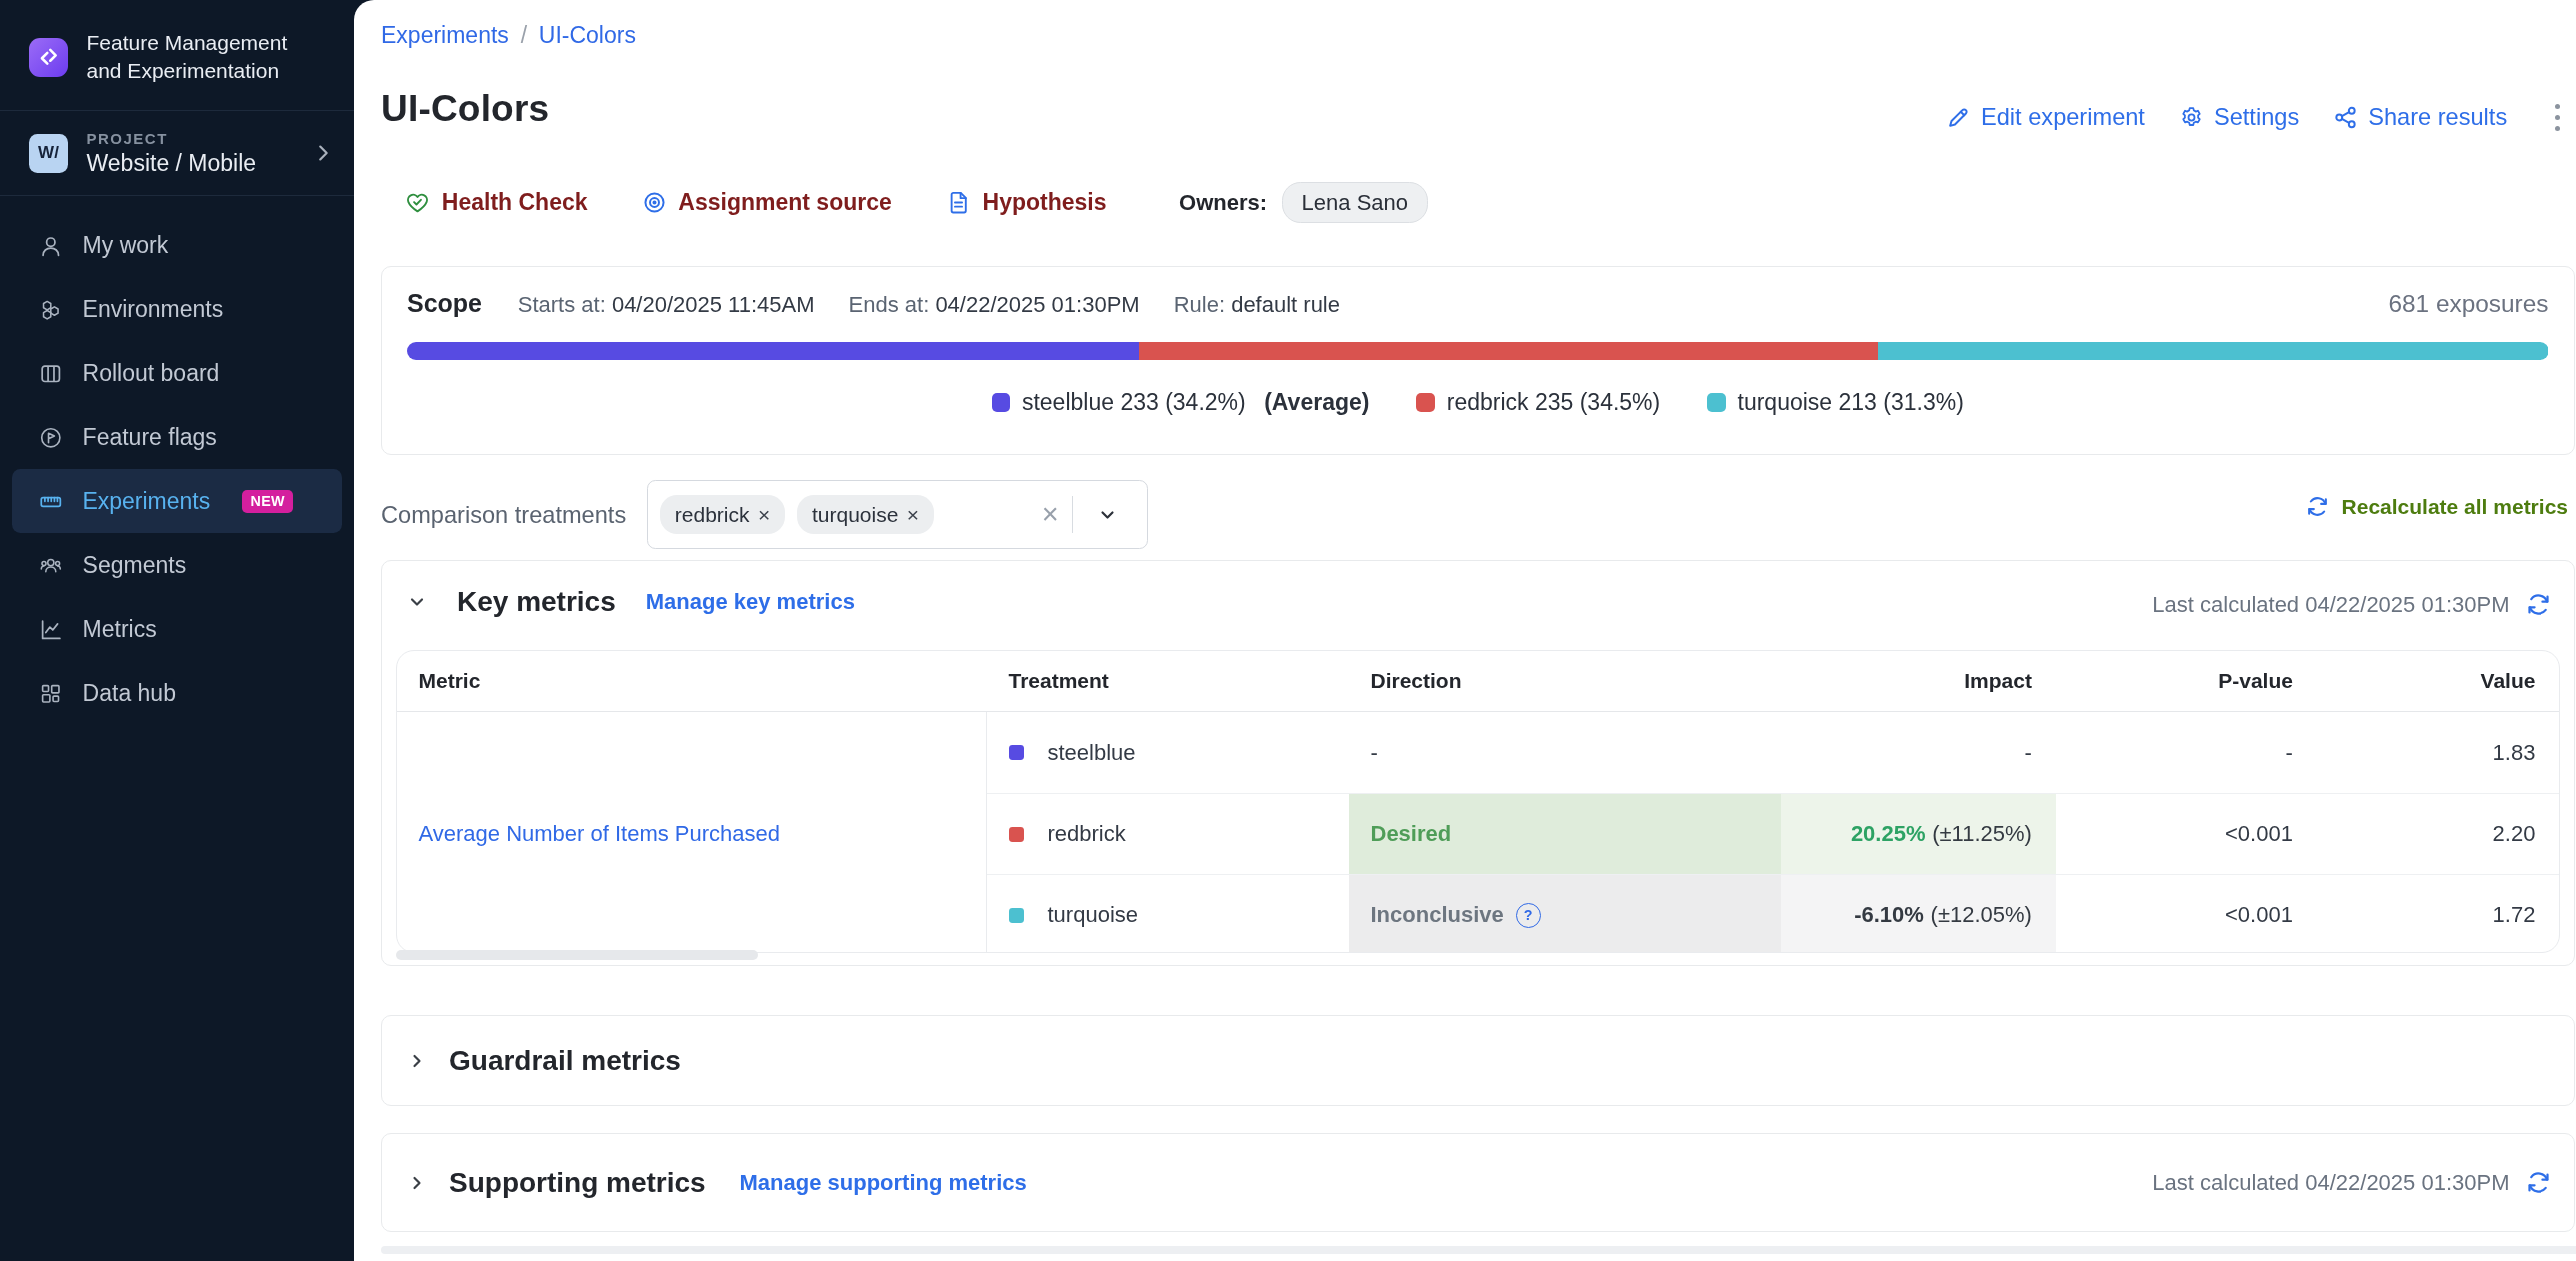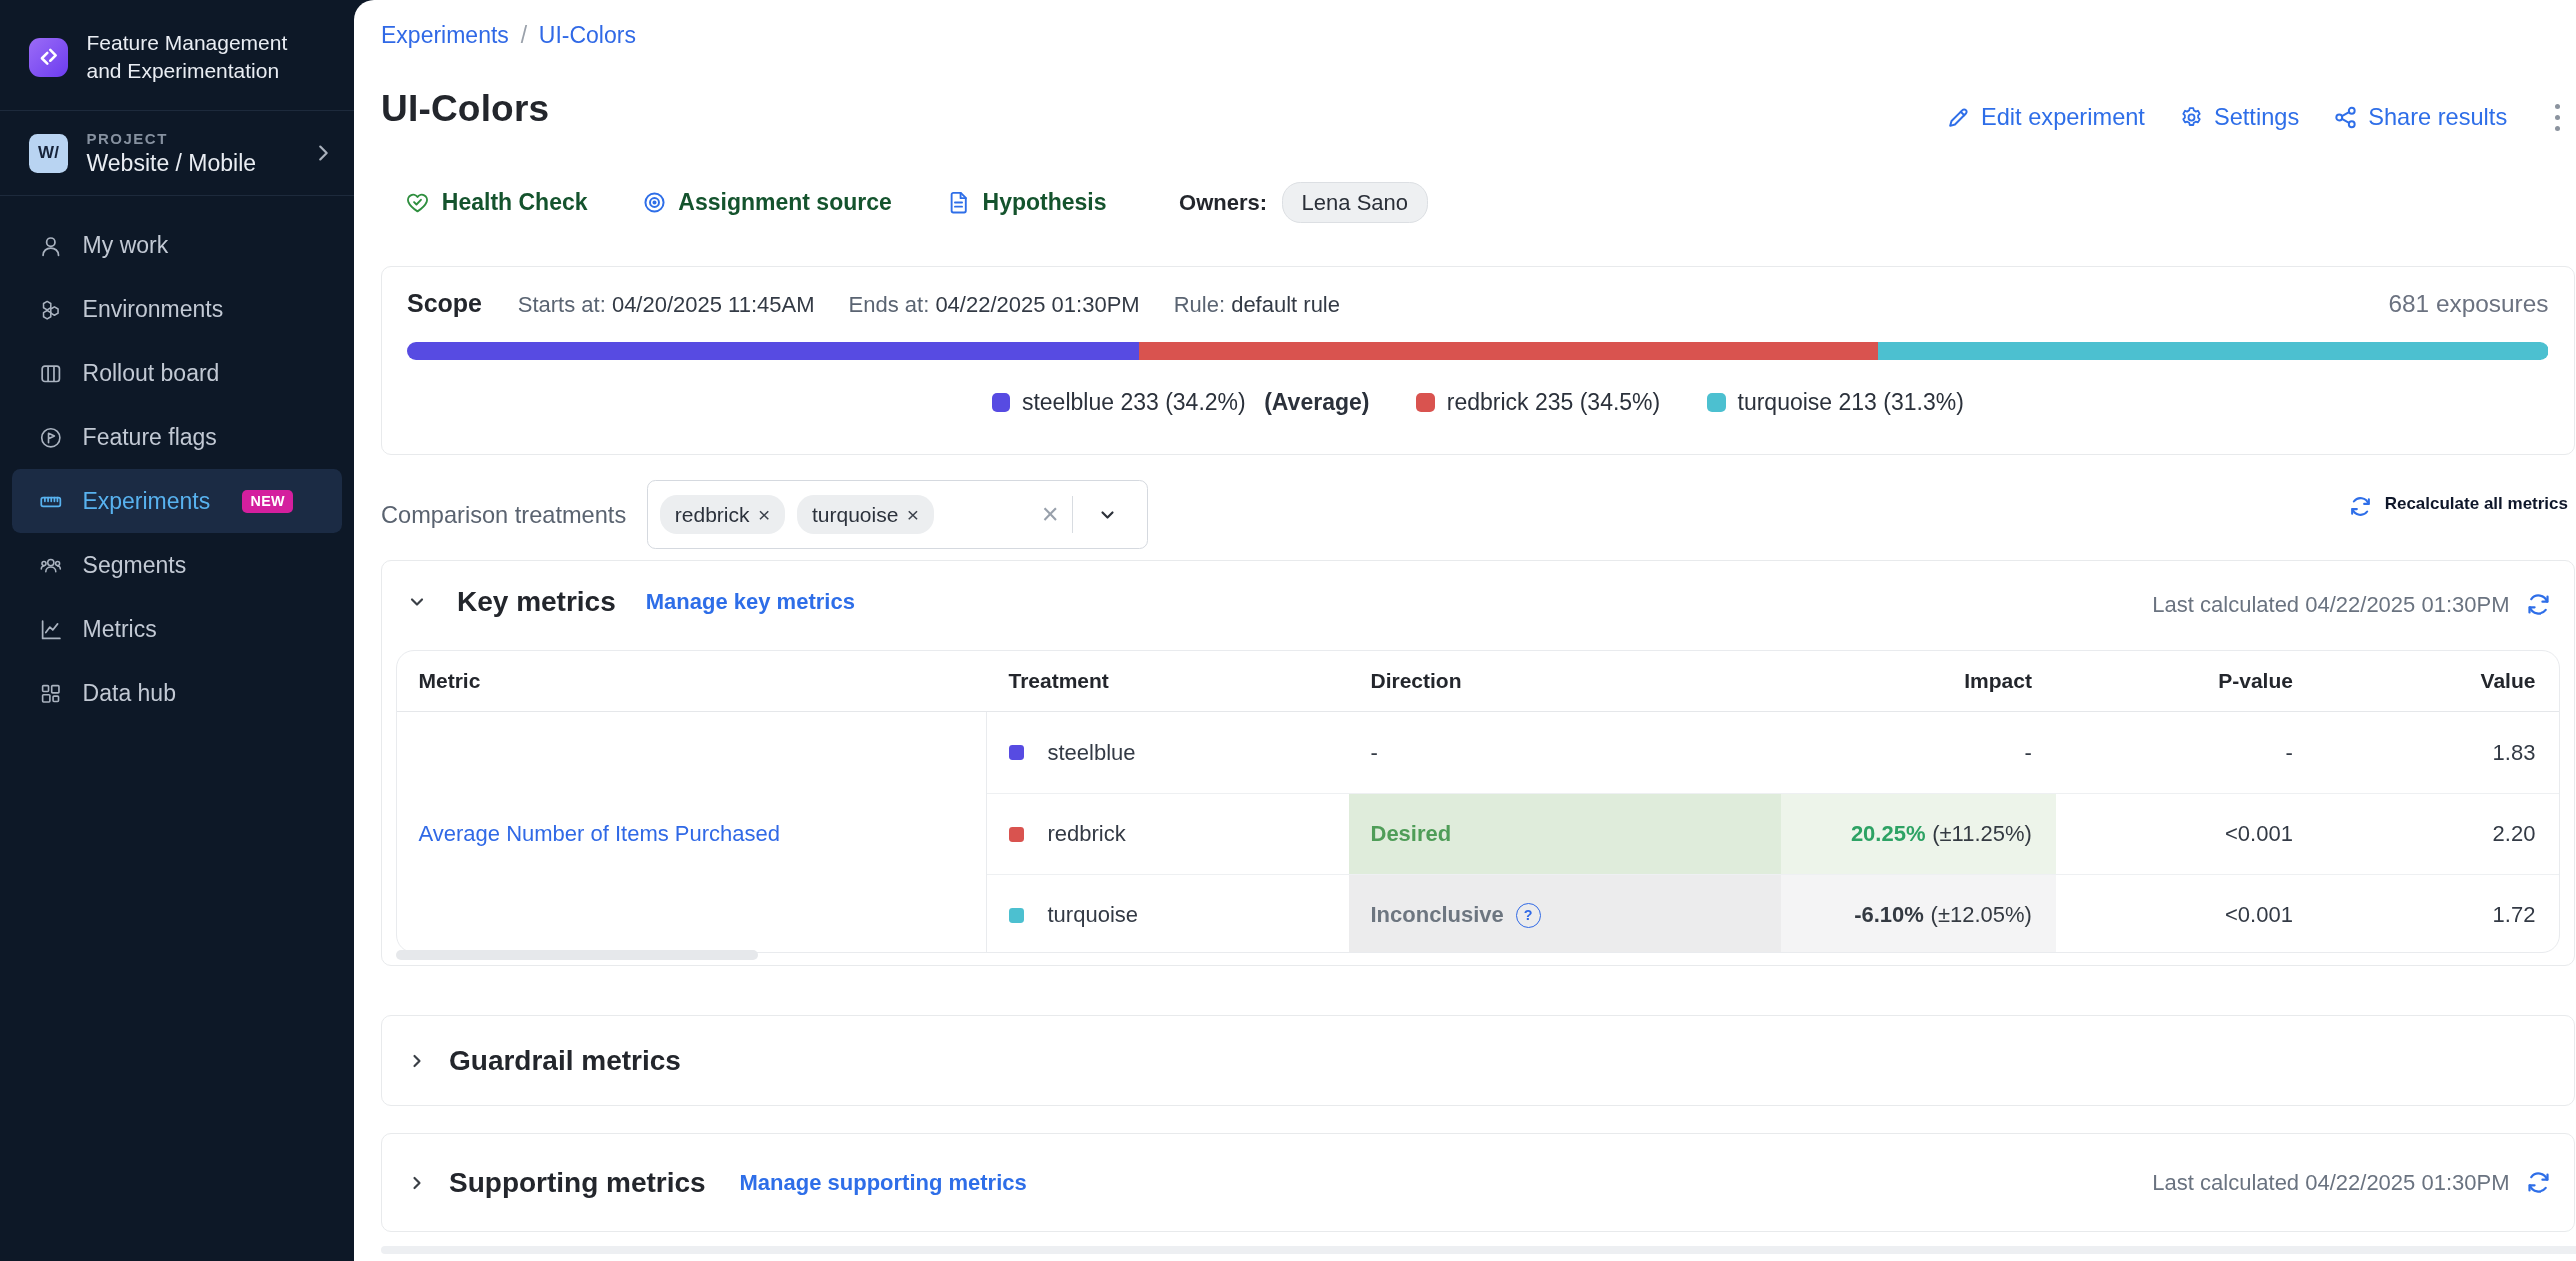--- a/index.html
+++ b/index.html
@@ -29,21 +29,21 @@
   .crumbs{position:absolute;left:27px;top:22px;font-size:23px;display:flex;gap:11.8px;align-items:center;}
   .crumb-link{color:#3069e6;cursor:pointer;}
   .crumb-sep{color:#9aa1ab;}
   .page-title{position:absolute;left:27px;top:88px;font-size:37px;font-weight:700;color:#23262c;letter-spacing:0.2px;}
   .top-actions{position:absolute;right:20px;top:101px;display:flex;align-items:center;gap:34px;}
   .action-link{display:flex;align-items:center;gap:10px;color:#2e6ee8;font-size:23.6px;font-weight:500;cursor:pointer;}
   .kebab{display:flex;flex-direction:column;gap:5.9px;padding:3.4px 8.4px;cursor:pointer;margin-left:5px;}
   .kebab i{width:5px;height:5px;border-radius:50%;background:#8b939e;}
 
   .sub-links{position:absolute;left:51px;top:182px;display:flex;align-items:center;gap:54px;}
-  .sub-link{display:flex;align-items:center;gap:11.8px;color:#14532d;font-size:23px;font-weight:600;cursor:pointer;}
+  .sub-link{display:flex;align-items:center;gap:11.8px;color:#7f1d1d;font-size:23px;font-weight:600;cursor:pointer;}
   .owners{display:flex;align-items:center;gap:15px;margin-left:18.5px;}
   .owners-label{color:#23262c;font-weight:700;font-size:22px;}
   .owner-chip{background:#eef0f2;border:0.8px solid #dcdfe3;border-radius:18.5px;padding:6.7px 18.5px;font-size:22px;color:#2a2f38;}
 
   .card{position:absolute;left:27px;right:13.5px;background:#fff;border:0.8px solid #e8eaec;border-radius:10px;box-sizing:border-box;}
 
   
   .scope-card{top:266px;height:189px;}
   .scope-head{display:flex;align-items:baseline;gap:34px;padding:22px 25px 0 25px;}
   .scope-title{font-size:25px;font-weight:700;color:#23262c;margin-right:1.7px;}
@@ -60,21 +60,21 @@
   .legend-suffix{font-weight:700;margin-left:6.7px;}
 
   
   .cmp-label{position:absolute;left:27px;top:502px;font-size:23.6px;color:#5a6370;}
   .cmp-select{position:absolute;left:293px;top:480px;width:501px;height:69px;border:0.8px solid #d5d9df;border-radius:8.4px;box-sizing:border-box;display:flex;align-items:center;padding:0 15px 0 11.8px;background:#fff;cursor:pointer;}
   .chip{background:#eceef0;border-radius:17px;padding:7.6px 15px;font-size:21px;color:#2c323c;display:flex;align-items:center;gap:8.4px;margin-right:11.8px;}
   .chip .x{color:#3c424c;font-size:21px;}
   .cmp-clear{margin-left:auto;color:#98a0ab;font-size:29px;line-height:1;padding:0 13.5px;cursor:pointer;}
   .cmp-divider{width:0.8px;height:37px;background:#d8dce1;}
   .cmp-caret{padding:0 5px 0 15px;color:#2c313a;}
-  .recalc{position:absolute;right:20px;top:494px;display:flex;align-items:flex-start;gap:11.8px;color:#0f172a;font-size:17px;font-weight:700;cursor:pointer;}
+  .recalc{position:absolute;right:20px;top:494px;display:flex;align-items:center;gap:11.8px;color:#4d7c0f;font-size:21px;font-weight:700;cursor:pointer;}
 
   
   .km-card{top:560px;height:406px;}
   .km-head{display:flex;align-items:center;gap:30px;padding:25px 0 0 25px;}
   .km-title{font-size:28px;font-weight:700;color:#23262c;}
   .manage-link{color:#2e6ee8;font-size:22px;font-weight:600;cursor:pointer;}
   .lastcalc{position:absolute;right:22px;top:30px;display:flex;align-items:center;gap:15px;font-size:22px;color:#6a7380;}
   .table{position:absolute;left:13.5px;right:13.5px;top:89px;bottom:11.8px;border:0.8px solid #e9ebee;border-radius:18px;overflow:hidden;background:#fff;}
   .grid{display:grid;grid-template-columns:590px 362px 432px 275px 261px 1fr;}
   .th{height:61px;display:flex;align-items:center;font-size:21px;font-weight:700;color:#23262c;border-bottom:0.8px solid #e5e7ea;box-sizing:border-box;}

